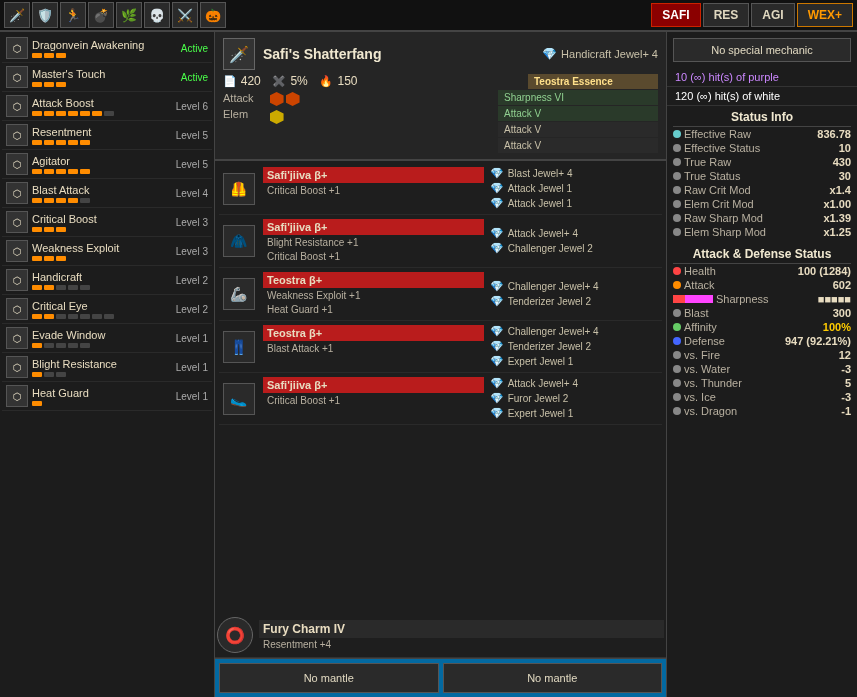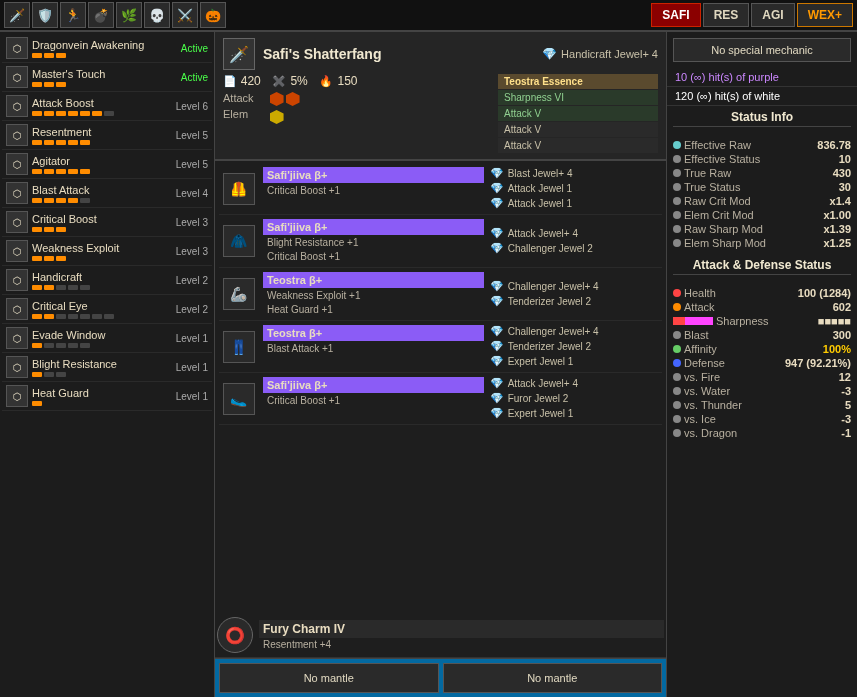--- a/index.html
+++ b/index.html
@@ -206,21 +206,21 @@
     .armor-main {
       flex: 1;
       display: flex;
       flex-direction: column;
       gap: 1px;
     }
     .armor-name {
       font-size: 11px;
       color: #e8dcc0;
       font-weight: bold;
-      background: #8b5cf6;
+      background: #b91c1c;
       padding: 2px 4px;
     }
     .armor-skill {
       font-size: 10px;
       color: #b8b0a0;
       padding: 1px 4px;
     }
     .armor-jewels {
       width: 170px;
       display: flex;
@@ -318,21 +318,21 @@
     .hit-white { color: #ffffff; }
 
     .stats-section {
       padding: 4px 6px;
     }
     .stats-title {
       text-align: center;
       font-size: 12px;
       font-weight: bold;
       color: #f0e8d0;
-      margin-bottom: 11px;
+      margin-bottom: 0;
       padding-bottom: 2px;
       border-bottom: 1px solid #444;
     }
     .stat-line {
       display: flex;
       justify-content: space-between;
       align-items: center;
       padding: 1px 0;
       font-size: 11px;
     }
@@ -396,20 +396,21 @@
       flex-direction: column;
       gap: 1px;
       min-width: 160px;
     }
     .sb-header {
       background: #5a4a2e;
       color: #ffe08a;
       font-size: 10px;
       font-weight: bold;
       padding: 2px 6px;
+      margin-left: 30px;
     }
     .sb-item {
       background: #2a3a2a;
       color: #90d090;
       font-size: 10px;
       padding: 2px 6px;
     }
     .sb-item-atk {
       background: #2a2a2a;
       color: #c8c0a8;

